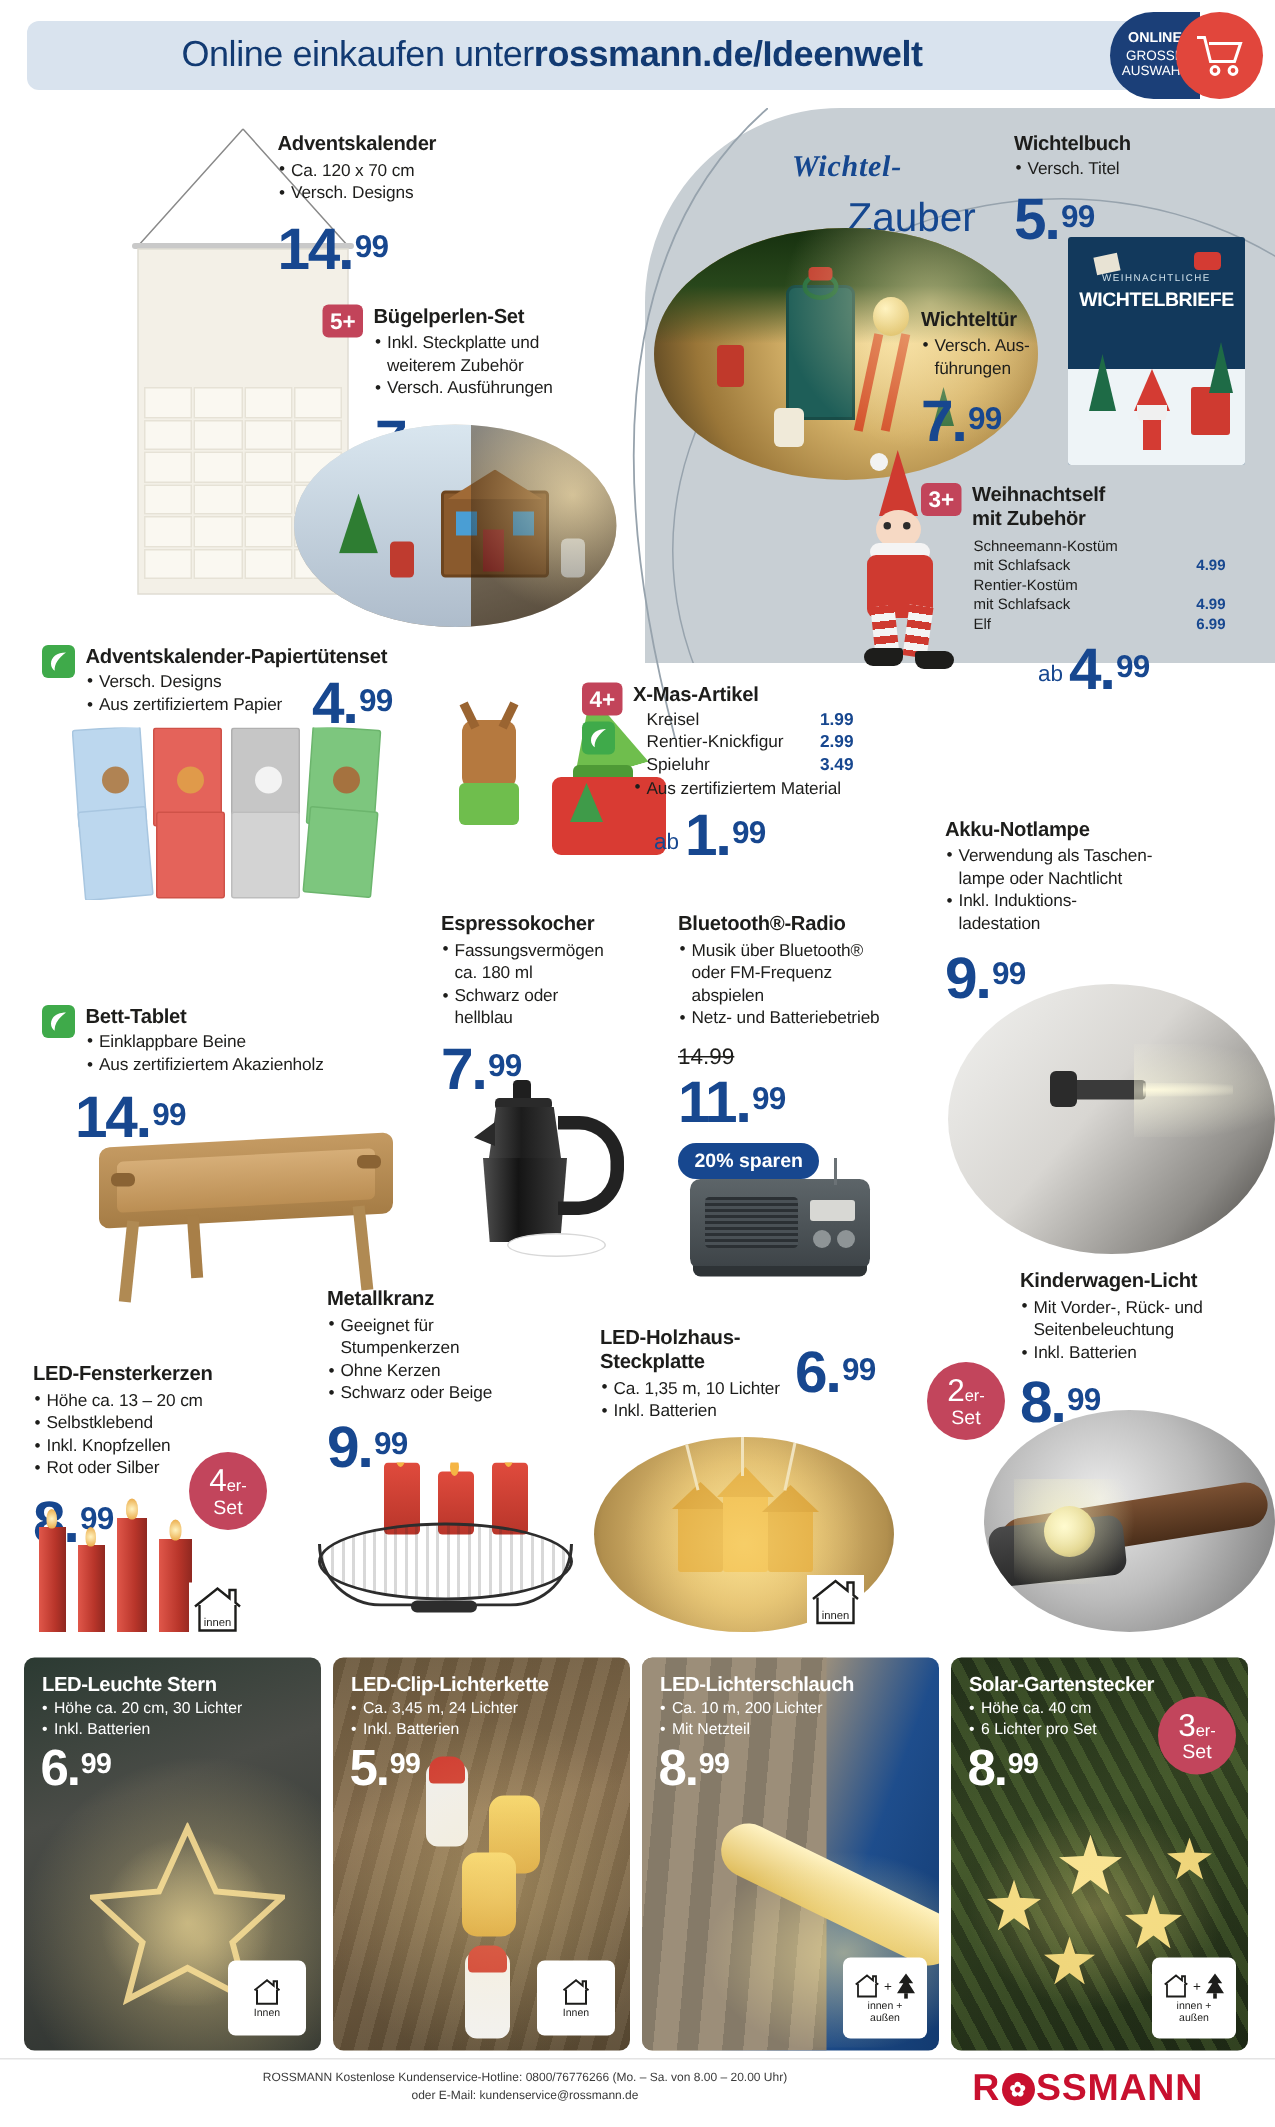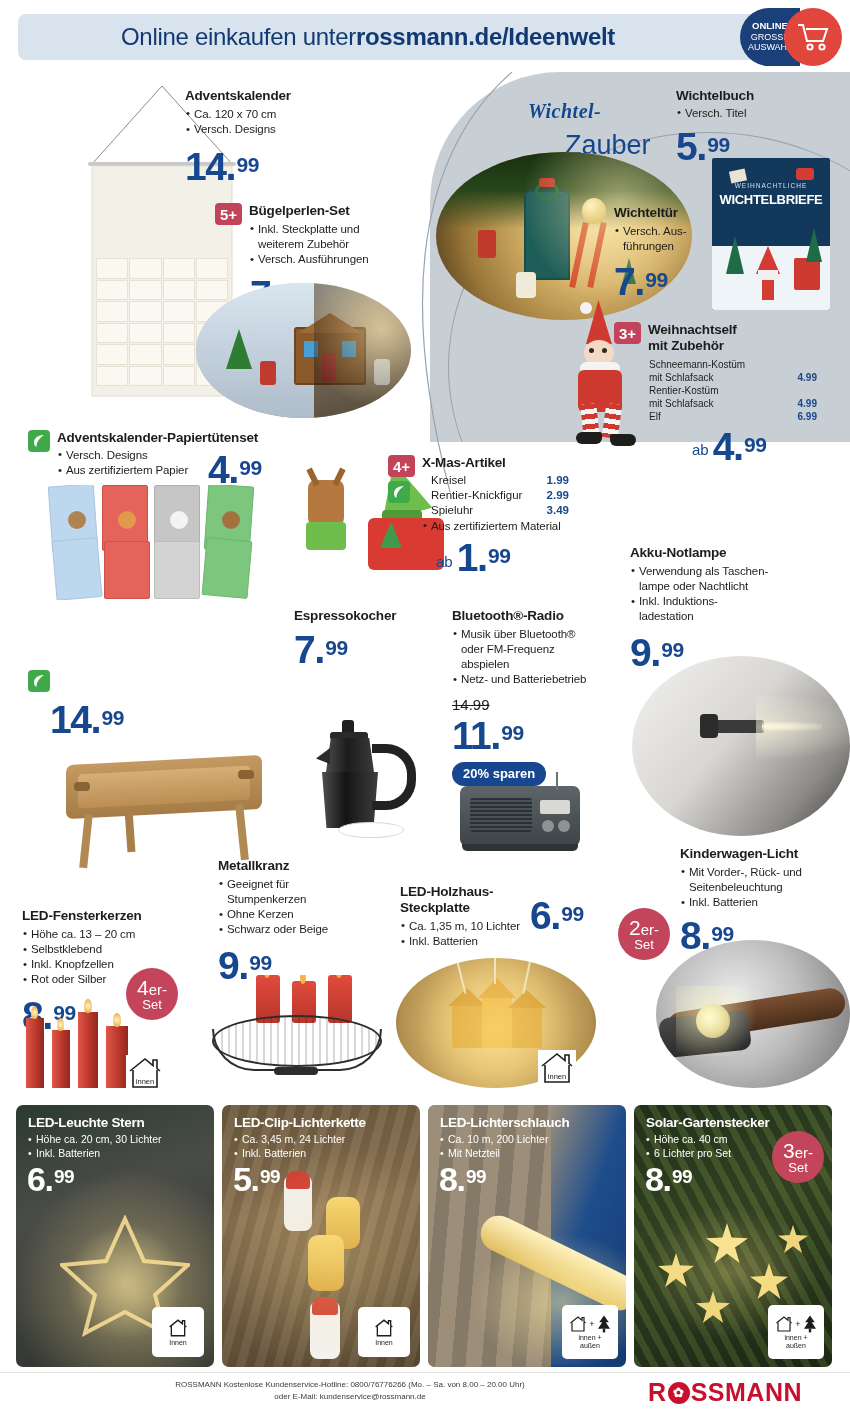--- a/index.html
+++ b/index.html
@@ -80,21 +80,21 @@
   .eco-badge {
     width: 22px; height: 22px; background: #3faa4a; border-radius: 4px;
     display: flex; align-items: center; justify-content: center;
   }
   .set-badge {
     width: 52px; height: 52px; border-radius: 50%; background: #c2455c; color: #fff;
     display: flex; flex-direction: column; align-items: center; justify-content: center;
     line-height: 1.0;
   }
   .set-badge .n { font-size: 21px; }
-  .set-badge .n small { font-size: 15px; }
+  .set-badge .n small { font-size: 11px; }
   .set-badge .s { font-size: 13px; }
 
   
   .innen {
     width: 38px; height: 36px; background: #fff;
     display: flex; align-items: flex-end; justify-content: center;
     position: relative;
   }
   .innen .lbl { font-size: 7.5px; position: relative; bottom: 5px; }
   .innen-dark {
@@ -466,20 +466,26 @@
 
   <div class="ph oval" style="left:632px;top:656px;width:218px;height:180px;background:linear-gradient(130deg,#f2f2f0 0%,#d8d6d2 45%,#8c8a86 78%,#3c3a37 100%)">
     <div style="position:absolute;left:78px;top:64px;width:54px;height:13px;background:#3a3a3a;border-radius:3px"></div>
     <div style="position:absolute;left:68px;top:58px;width:18px;height:24px;background:#2b2b2b;border-radius:4px"></div>
     <div style="position:absolute;left:130px;top:66px;width:60px;height:9px;background:radial-gradient(ellipse at 10% 50%,rgba(255,250,220,.95),rgba(255,250,220,0) 90%)"></div>
     <div style="position:absolute;left:124px;top:40px;width:100px;height:62px;background:radial-gradient(ellipse at 6% 50%,rgba(255,252,225,.55),rgba(255,252,225,0) 78%)"></div>
   </div>
 
   <div class="blk" style="left:294px;top:608px;width:150px">
     <div class="ttl">Espressokocher</div>
+    <div class="bul" style="margin-top:3px">
+      <div>Fassungsvermögen</div>
+      <div class="nb">ca. 180 ml</div>
+      <div>Schwarz oder</div>
+      <div class="nb">hellblau</div>
+    </div>
     <div class="price" style="margin-top:8px">
       <span class="int">7</span><span class="dot">.</span><span class="cents">99</span>
     </div>
   </div>
 
   <div class="ph" style="left:308px;top:718px;width:130px;height:135px">
     <div style="position:absolute;left:34px;top:2px;width:12px;height:16px;background:#1f1f1f;border-radius:3px"></div>
     <div style="position:absolute;left:22px;top:14px;width:38px;height:8px;background:#2a2a2a;border-radius:3px"></div>
     <div style="position:absolute;left:18px;top:20px;width:48px;height:34px;background:linear-gradient(90deg,#4a4a4a,#1c1c1c 45%,#3a3a3a);clip-path:polygon(10% 0,90% 0,100% 100%,0 100%)"></div>
     <div style="position:absolute;left:8px;top:30px;width:14px;height:16px;background:#2a2a2a;clip-path:polygon(100% 0,100% 100%,0 65%)"></div>
@@ -515,20 +521,27 @@
     <div style="position:absolute;left:10px;top:72px;width:116px;height:7px;background:#2e3336;border-radius:0 0 5px 5px"></div>
     <div style="position:absolute;left:104px;top:0;width:2px;height:18px;background:#6b7276"></div>
   </div>
 
   <div class="blk" style="left:28px;top:670px;width:260px">
     <div style="display:flex;gap:7px;align-items:flex-start">
       <div class="eco-badge">
         <svg width="13" height="15" viewBox="0 0 13 15">
             <path d="M11 1C5 1 1 4 1 8.5c0 2 1 3.7 2.5 4.6C3 9 6 4.5 11 1z" fill="#fff"></path>
           </svg>
+      </div>
+      <div>
+        <div class="ttl">Bett-Tablet</div>
+        <div class="bul" style="margin-top:2px">
+          <div>Einklappbare Beine</div>
+          <div>Aus zertifiziertem Akazienholz</div>
+        </div>
       </div>
     </div>
     <div class="price" style="margin-left:22px;margin-top:10px">
       <span class="int">14</span><span class="dot">.</span><span class="cents">99</span>
     </div>
   </div>
 
   <div class="ph" style="left:48px;top:748px;width:230px;height:130px">
     <div style="position:absolute;left:18px;top:12px;width:196px;height:54px;background:linear-gradient(180deg,#c49a62,#a57c45);border-radius:7px;transform:skewY(-3deg)"></div>
     <div style="position:absolute;left:30px;top:22px;width:172px;height:34px;background:linear-gradient(180deg,#d6ae78,#bb8e53);border-radius:4px;transform:skewY(-3deg)"></div>

